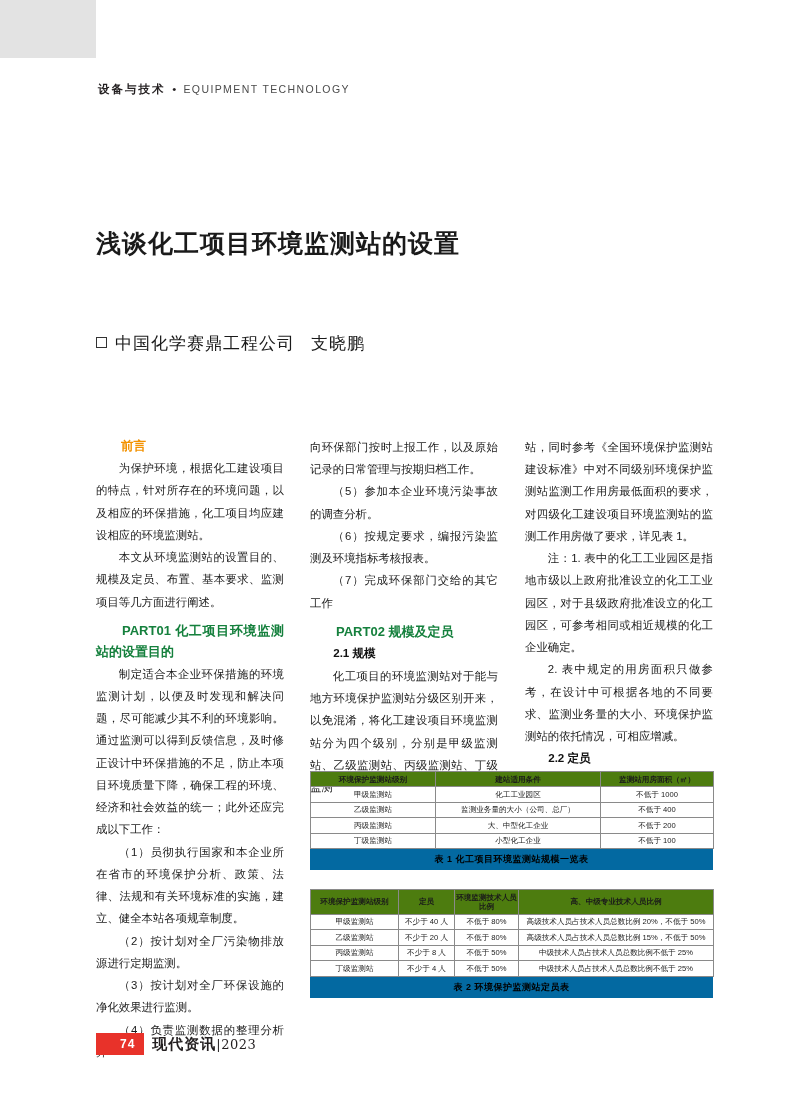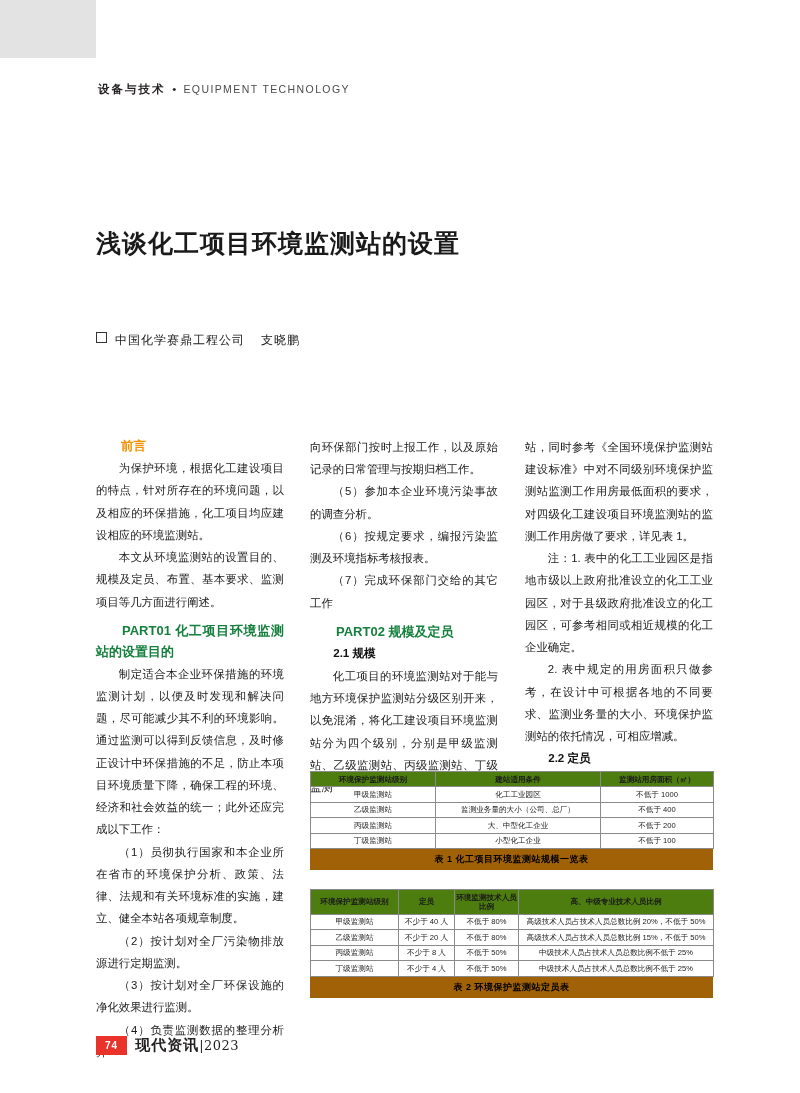--- a/index.html
+++ b/index.html
@@ -27,21 +27,21 @@
   .header .dot{color:#231f20;margin:0 3px;}
   .header .en{color:#4b4b4b;letter-spacing:1.4px;font-size:10.5px;}
 
   .title{
     position:absolute;left:96px;top:225px;width:420px;
     font-size:25px;font-weight:bold;line-height:1.45;letter-spacing:1px;
     color:#1a1a1a;
   }
   .author{
     position:absolute;left:96px;top:332px;
-    font-size:12px;color:#1a1a1a;letter-spacing:1px;
+    font-size:17px;color:#1a1a1a;letter-spacing:1px;
   }
   .author .box{
     display:inline-block;width:9px;height:9px;border:1px solid #333;
     margin-right:8px;vertical-align:1px;
   }
   .author .sp{display:inline-block;width:16px;}
 
   
   .col{
     position:absolute;top:436px;
@@ -73,34 +73,34 @@
     table-layout:fixed;
   }
   table.dt td{
     border:1px solid #8a8a8a;
     text-align:center;
     padding:2.5px 1px;
     line-height:1.25;
   }
   table.dt tr.hd td{font-weight:bold;background:#4d7c0f;}
   .cap{
-    background:#a16207;color:#000;font-weight:bold;
+    background:#0369a1;color:#000;font-weight:bold;
     font-size:9px;text-align:center;padding:4px 0;letter-spacing:.5px;
   }
   .t1{left:310px;top:771px;width:403px;}
   .t2{left:310px;top:889px;width:403px;}
 
   
   .footer{
     position:absolute;left:96px;bottom:38px;
     display:flex;align-items:center;
   }
   .pgnum{
-    background:#e8322a;color:#fff;font-weight:bold;font-size:10px;
-    padding:4px 9px 4px 9px;letter-spacing:1px;
+    background:#e8322a;color:#fff;font-weight:bold;font-size:12px;
+    padding:4px 9px 4px 24px;letter-spacing:1px;
   }
   .mag{
     margin-left:8px;font-weight:bold;font-size:15px;color:#231f20;
     letter-spacing:1px;font-family:"DejaVu Serif",serif;
   }
   .year{font-weight:normal;font-size:13px;color:#231f20;letter-spacing:.5px;}
 </style>
 </head>
 <body>
 

